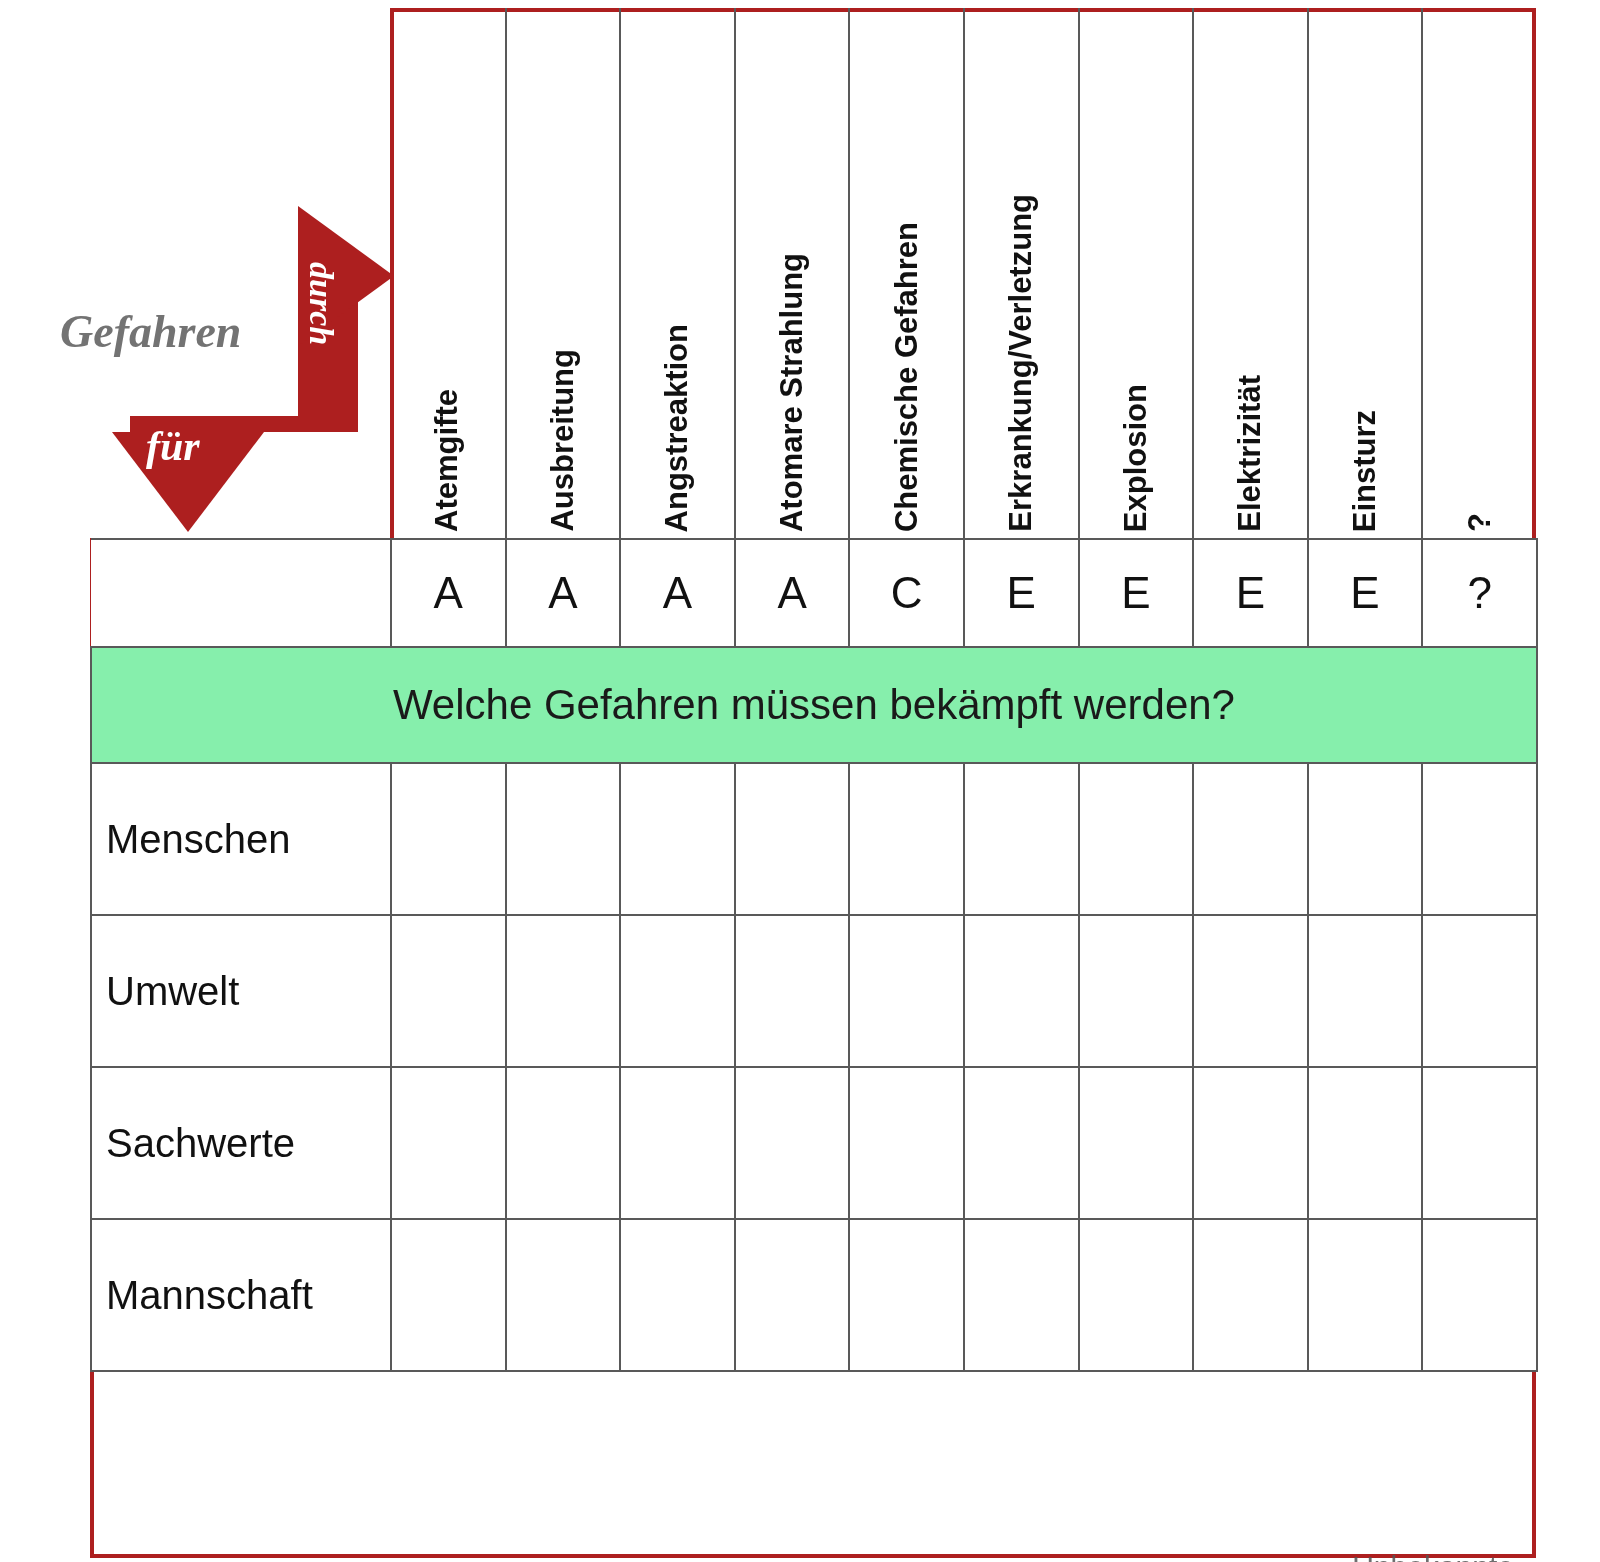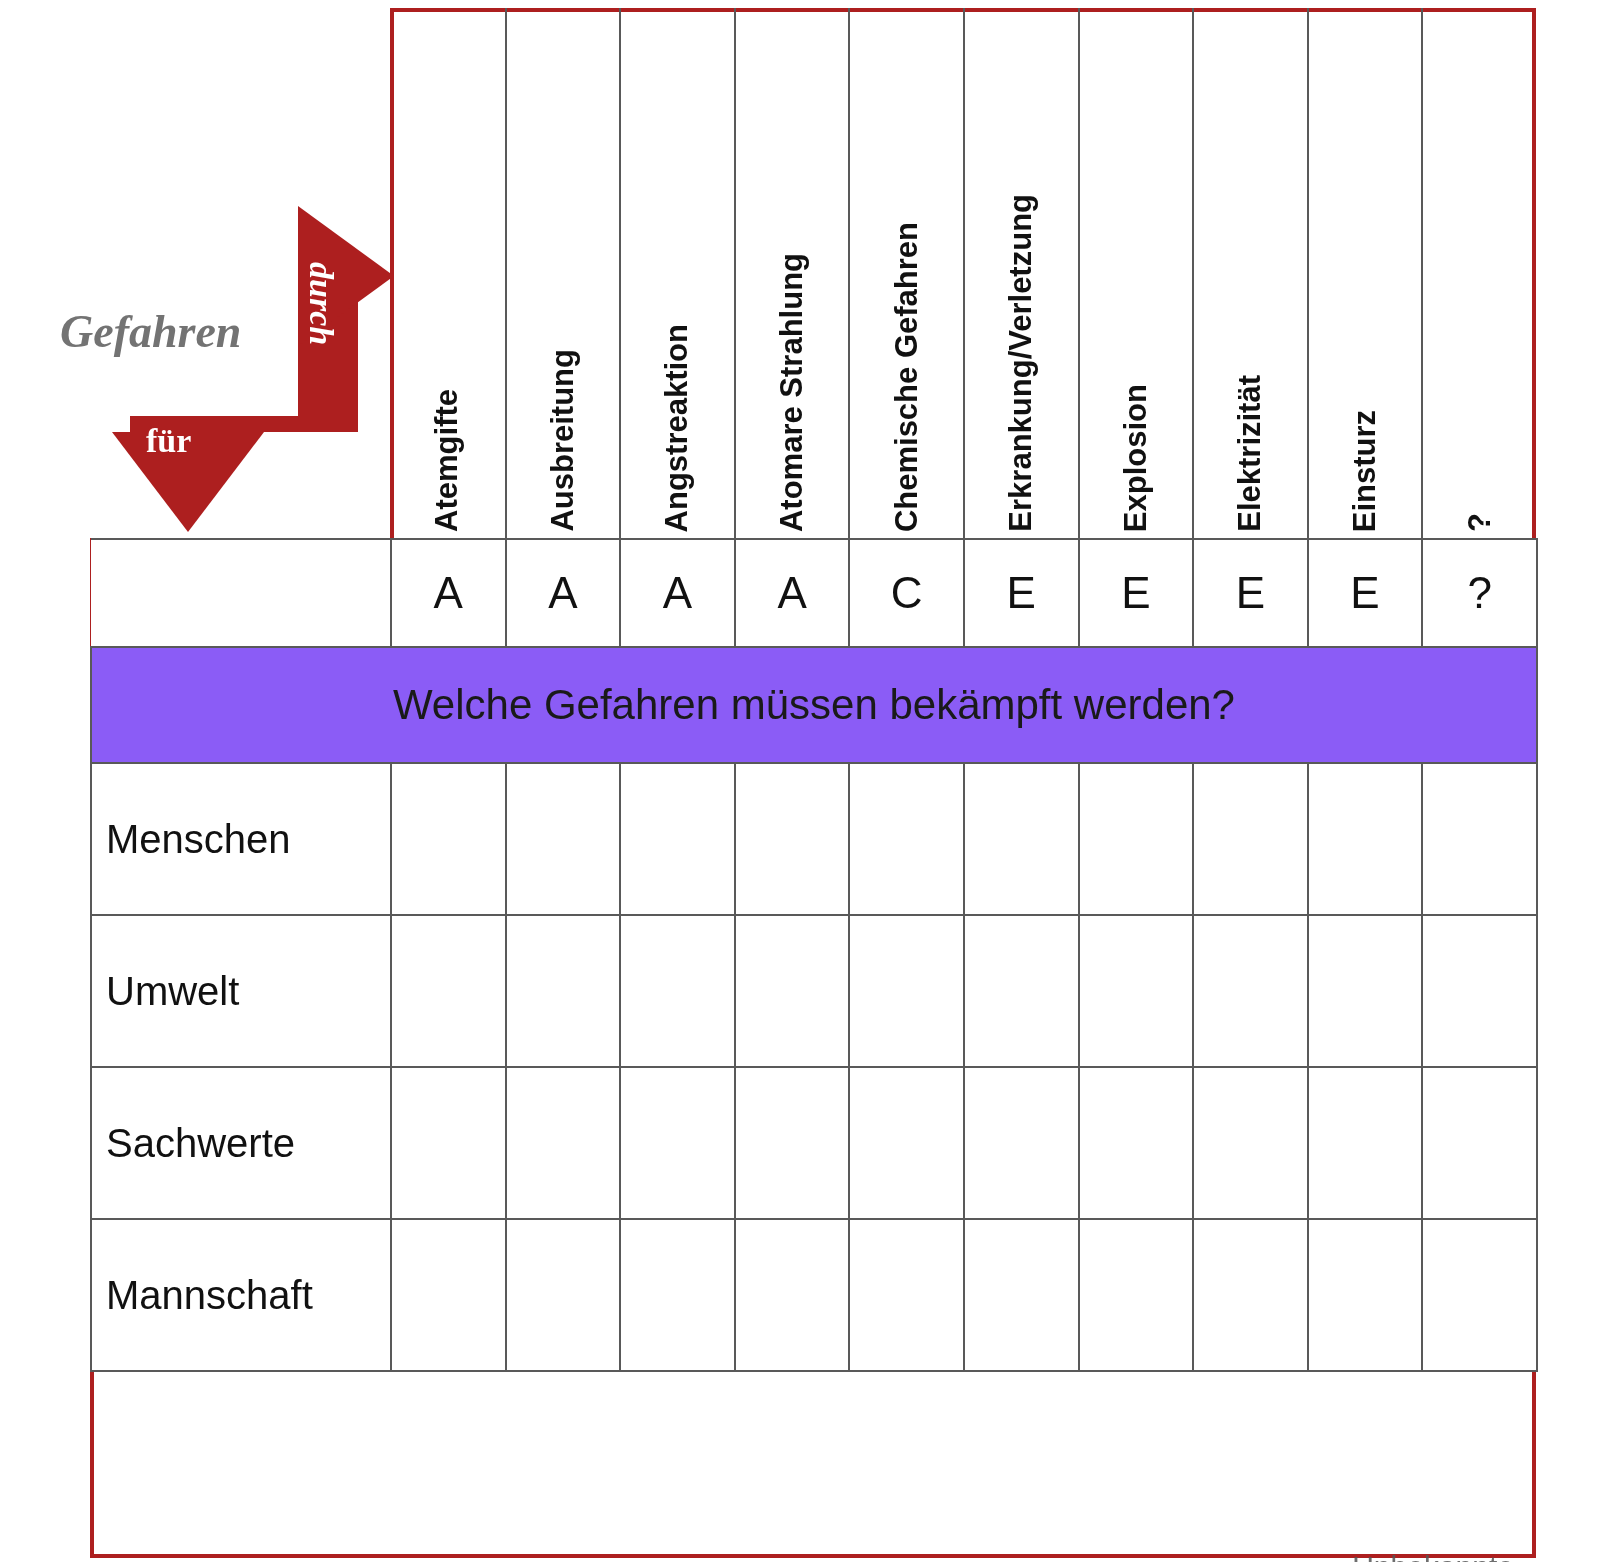--- a/index.html
+++ b/index.html
@@ -151,21 +151,22 @@
     font-style: italic;
     font-weight: bold;
     color: #ffffff;
     writing-mode: vertical-rl;
     font-family: "Liberation Serif", serif;
   }
   .word-fuer {
     position: absolute;
     left: 106px;
     top: 232px;
-    font-size: 34px;
+    font-size: 42px;
+    font-style: italic;
     font-weight: bold;
     color: #ffffff;
     font-family: "Liberation Serif", serif;
   }
 
   
   table.matrix {
     position: absolute;
     left: 90px;
     top: 538px;
@@ -184,21 +185,21 @@
   tr.code-row td {
     height: 108px;
     text-align: center;
     font-size: 44px;
     color: #111111;
   }
   tr.code-row td.label-empty { border-left: none; }
 
   tr.section td {
     height: 116px;
-    background: #8b5cf6;
+    background: #86efac;
     text-align: center;
     font-size: 42px;
     color: #1a1a1a;
   }
 
   tr.data-row td {
     height: 152px;
   }
   tr.data-row td.rowlabel {
     text-align: left;

